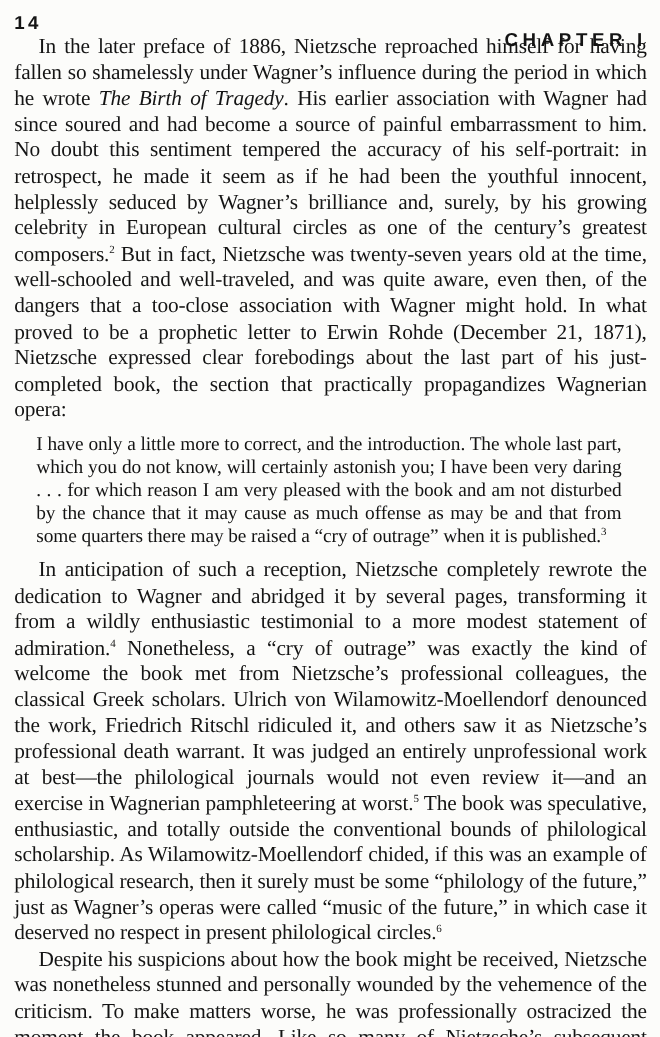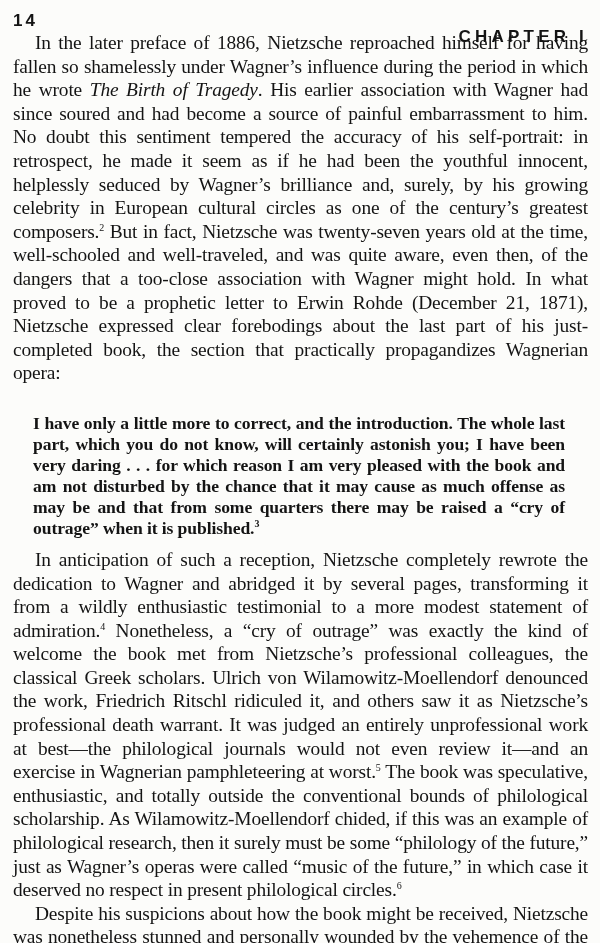--- a/index.html
+++ b/index.html
@@ -55,26 +55,25 @@
     line-height: 23.6px;
     text-align: justify;
     text-indent: 22px;
     hyphens: manual;
     letter-spacing: -0.15px;
   }
   p.para.spaced {
     margin-top: 9px;
   }
   .blockquote {
-    margin: 28px 23px 0 20px;
+    margin: 8px 23px 0 20px;
     font-size: 17.6px;
     line-height: 21px;
     text-align: justify;
     letter-spacing: -0.1px;
-    font-weight: bold;
   }
   sup.note {
     font-size: 10px;
     vertical-align: 7px;
     line-height: 0;
   }
   em { font-style: italic; }
 </style>
 </head>
 <body>

